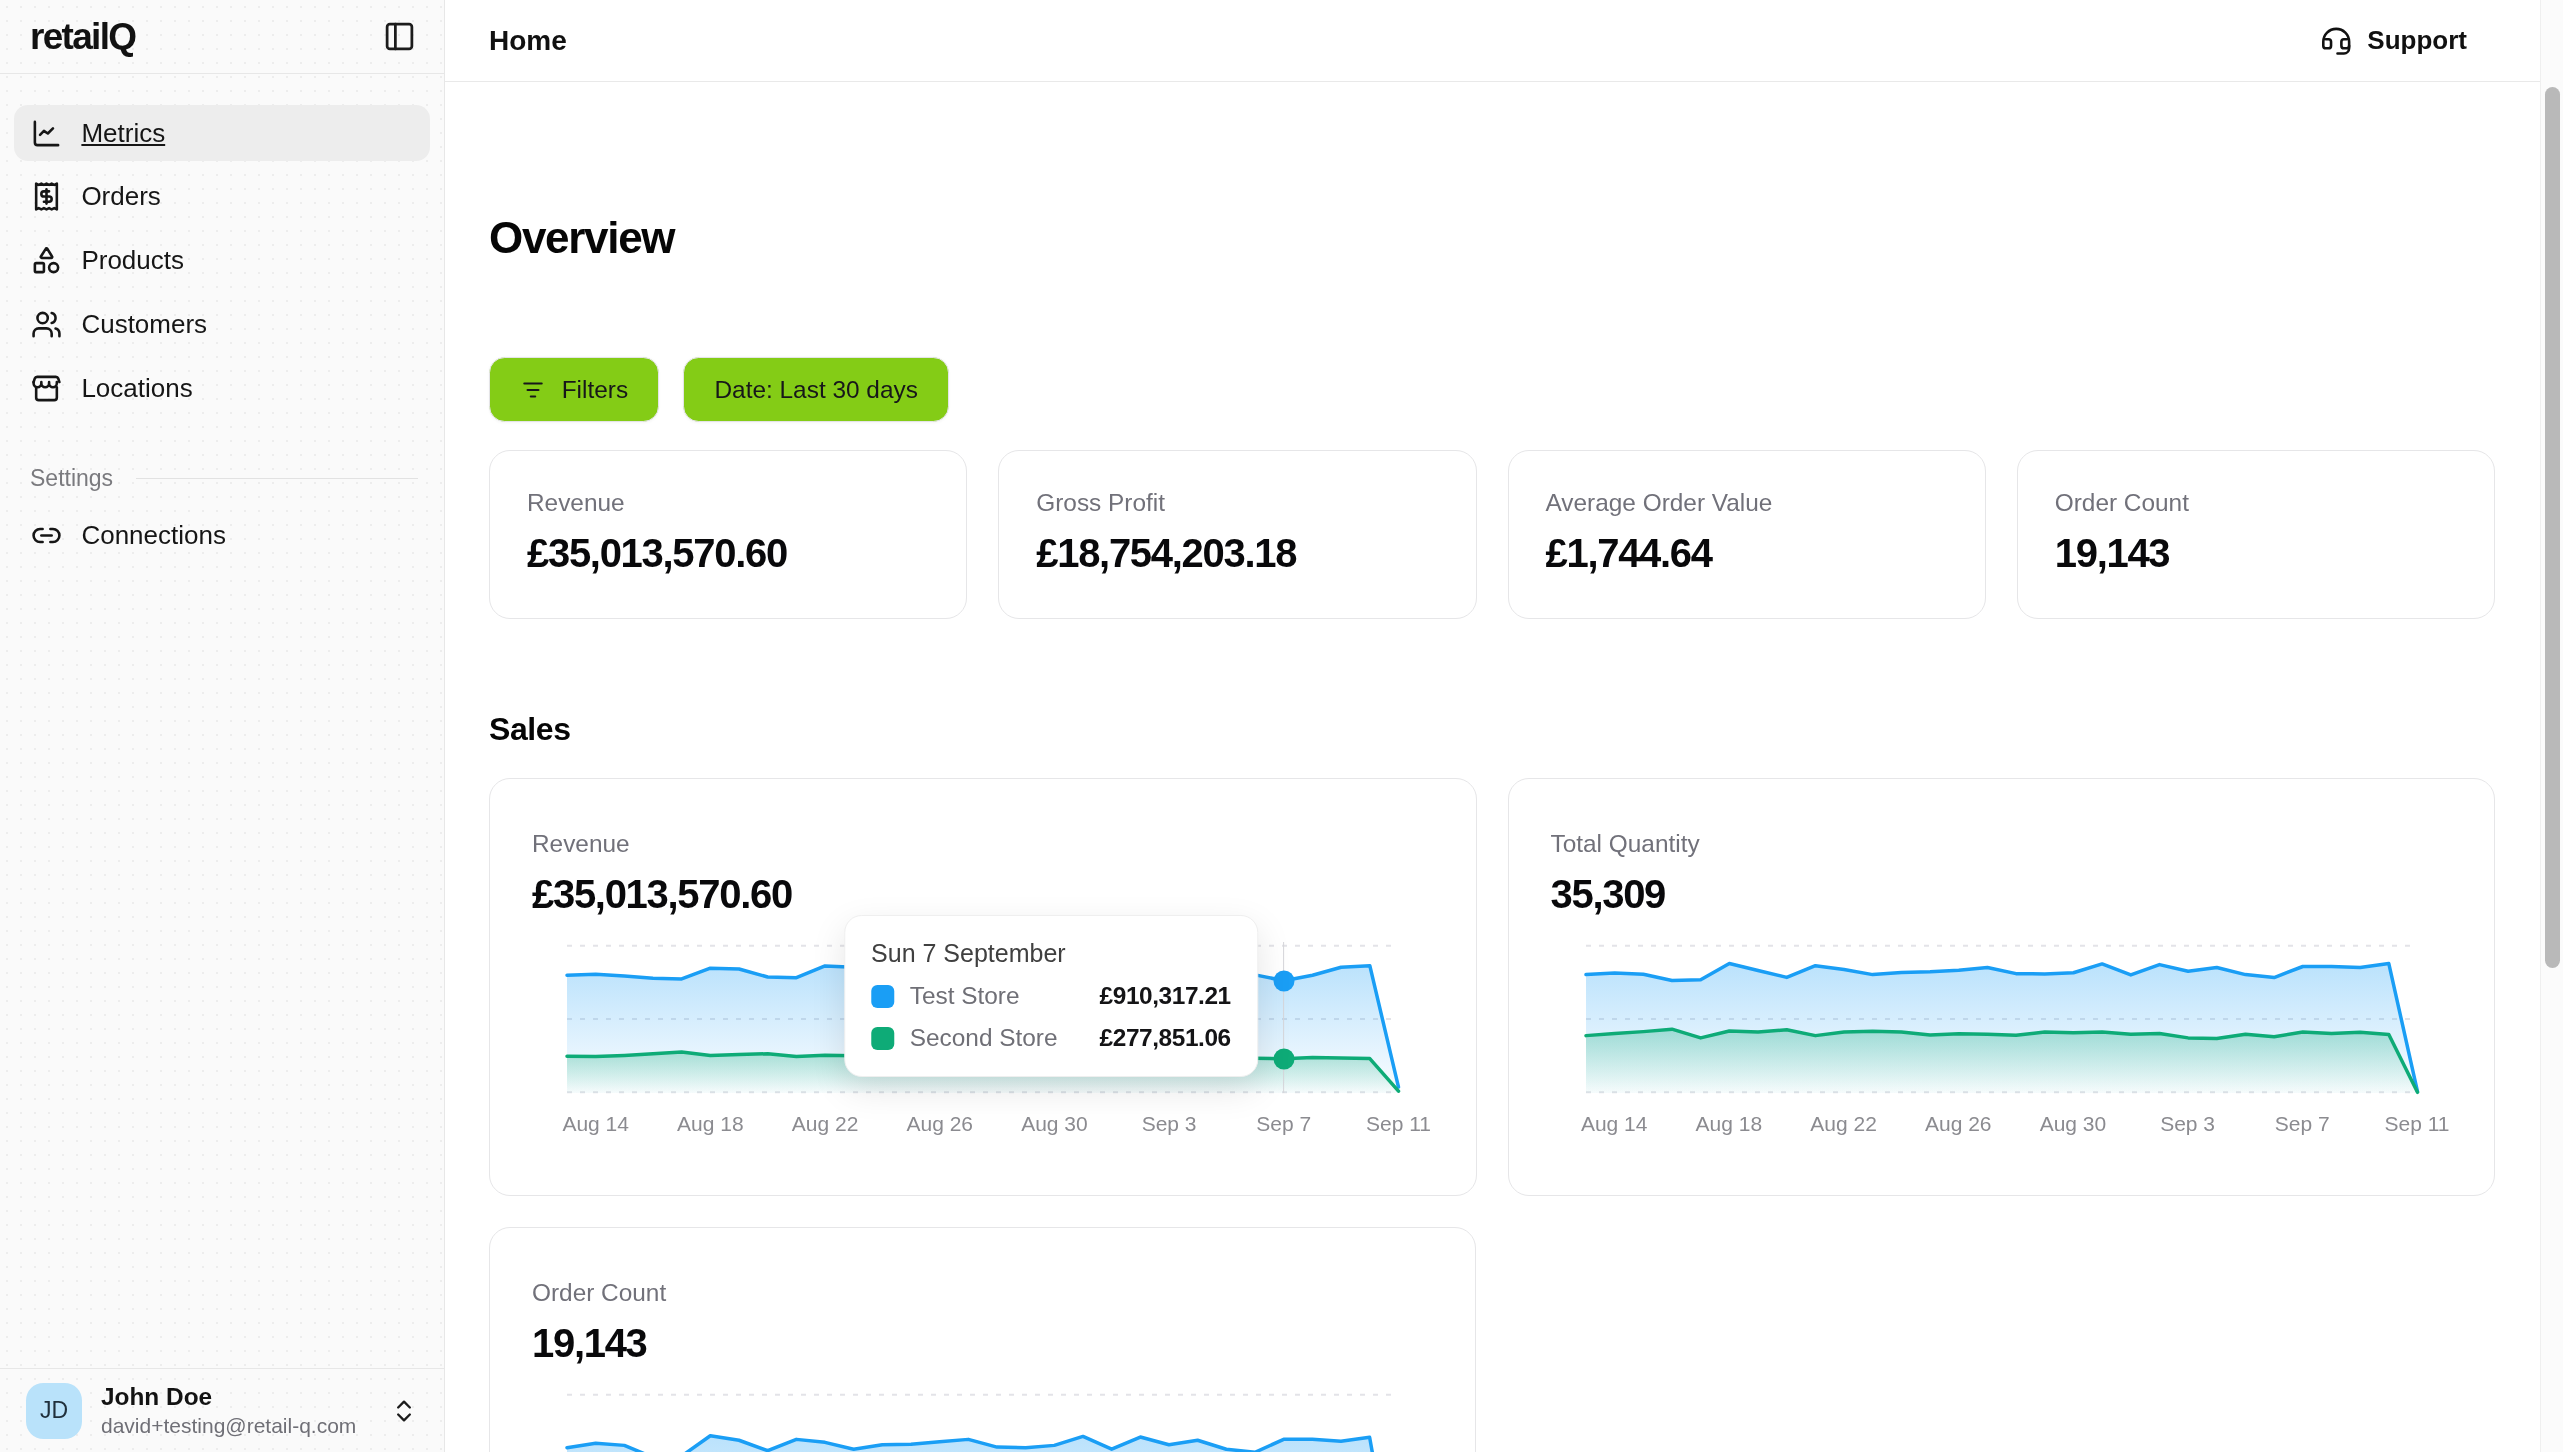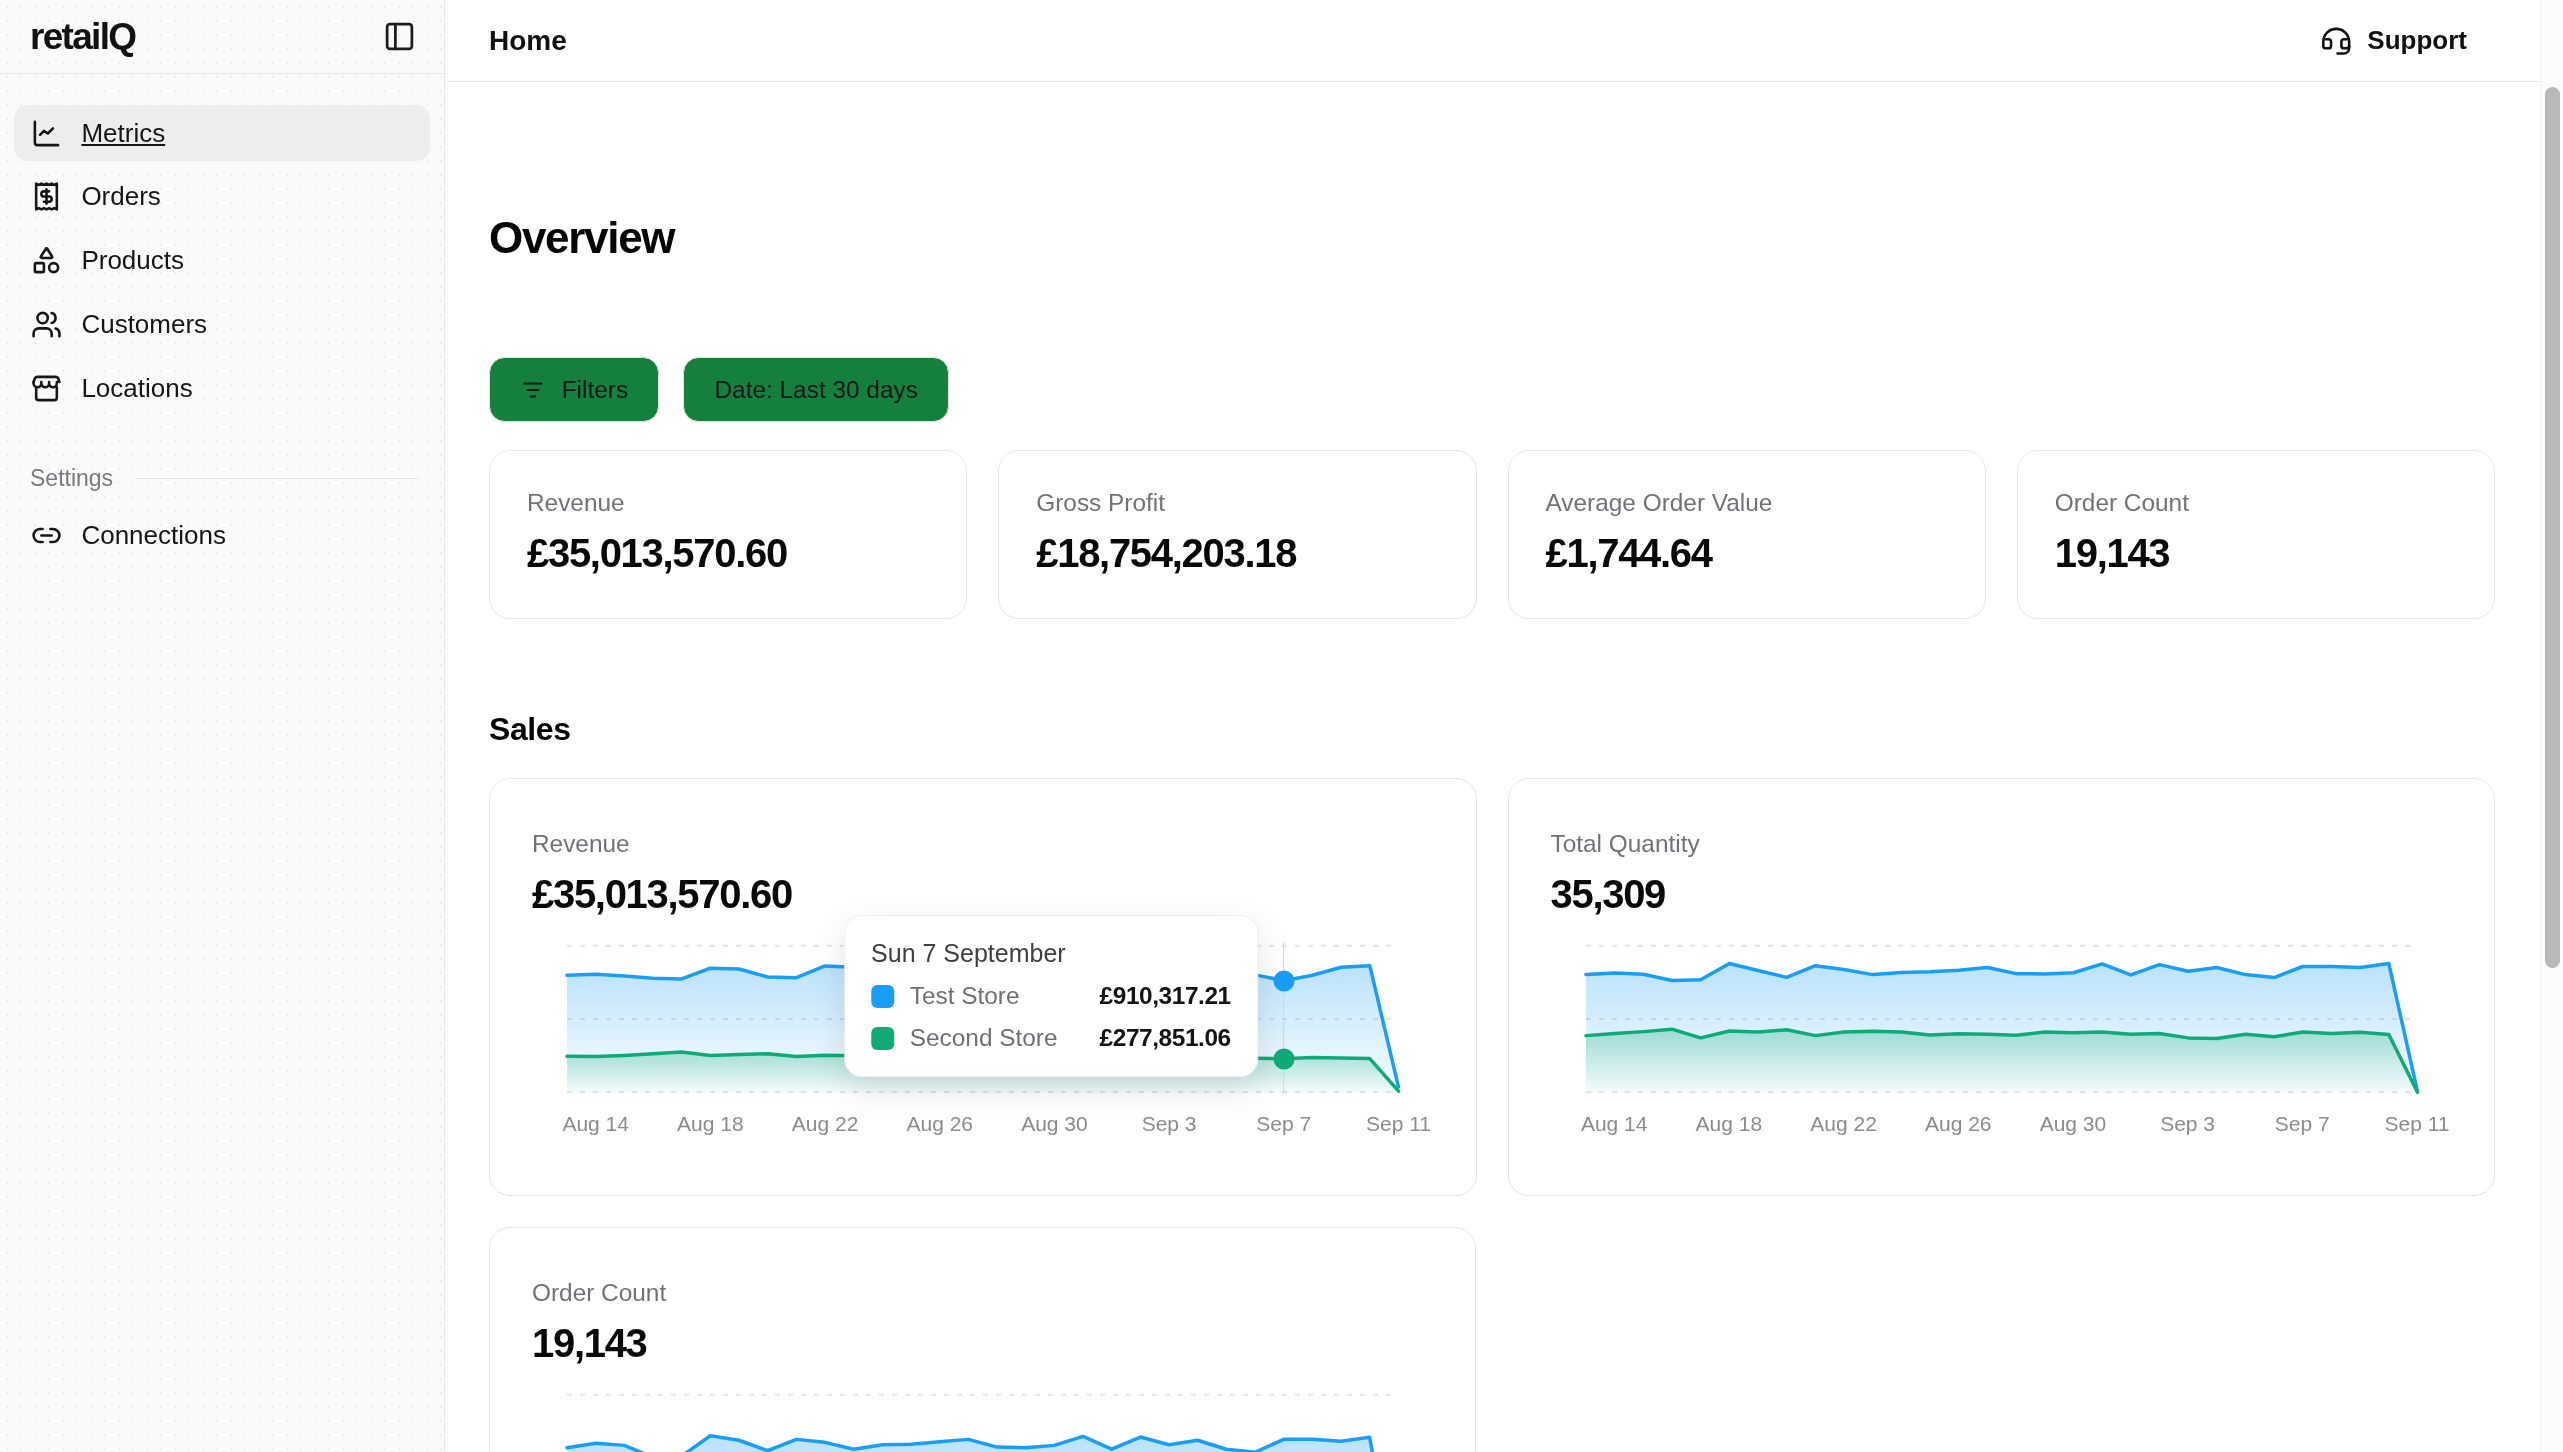--- a/index.html
+++ b/index.html
@@ -59,21 +59,21 @@
   }
   .topbar-title { font-size:28px; font-weight:600; color:#111; }
   .support-btn { display:flex; align-items:center; gap:14px; font-size:26px; font-weight:600; color:#111; cursor:pointer; }
   .support-btn svg { width:31px; height:31px; }
 
   .content { flex:1; overflow:hidden; padding:0 68px 0 44px; }
   .page-title { margin-top:131px; font-size:44px; font-weight:700; letter-spacing:-1.3px; color:#060606; }
   .filter-row { margin-top:94px; display:flex; gap:24.4px; }
   .btn {
     display:flex; align-items:center; gap:15.7px; height:65px; padding:0 30px;
-    border:0.9px solid #e4e4e7; border-radius:15.7px; background:#15803d;
+    border:0.9px solid #e4e4e7; border-radius:15.7px; background:#84cc16;
     font-size:24.4px; font-weight:500; color:#17171a; cursor:pointer;
     box-shadow:0 0.9px 2.6px rgba(0,0,0,0.04);
   }
   .btn svg { width:26px; height:26px; }
 
   .metric-grid { margin-top:28px; display:grid; grid-template-columns:repeat(4,1fr); gap:31px; }
   .metric-card {
     border:0.9px solid #e6e6e8; border-radius:21px; background:#fff;
     height:169px; padding:38px 37px;
   }
@@ -183,20 +183,31 @@
       <div class="nav-item">
         <svg viewBox="0 0 24 24" fill="none" stroke="currentColor" stroke-width="2" stroke-linecap="round" stroke-linejoin="round">
             <path d="M9 17H7A5 5 0 0 1 7 7h2"></path>
             <path d="M15 7h2a5 5 0 1 1 0 10h-2"></path>
             <line x1="8" y1="12" x2="16" y2="12"></line>
           </svg>
         <span class="nav-label">Connections</span>
       </div>
     </nav>
 
+    <div class="side-user">
+      <div class="avatar">JD</div>
+      <div class="user-meta">
+        <div class="user-name">John Doe</div>
+        <div class="user-email">david+testing@retail-q.com</div>
+      </div>
+      <svg class="user-caret" width="28" height="28" viewBox="0 0 24 24" fill="none" stroke="currentColor" stroke-width="2" stroke-linecap="round" stroke-linejoin="round">
+          <path d="m7 15 5 5 5-5"></path>
+          <path d="m7 9 5-5 5 5"></path>
+        </svg>
+    </div>
   </aside>
 
   <div class="main">
     <header class="topbar">
       <div class="topbar-title">Home</div>
       <div class="support-btn">
         <svg viewBox="0 0 24 24" fill="none" stroke="currentColor" stroke-width="2" stroke-linecap="round" stroke-linejoin="round">
             <path d="M3 11h2a2 2 0 0 1 2 2v3a2 2 0 0 1-2 2H3a2 2 0 0 1-2-2v-3a10 10 0 0 1 20 0v3a2 2 0 0 1-2 2h-2a2 2 0 0 1-2-2v-3a2 2 0 0 1 2-2h2"></path>
             <path d="M21 16v2a4 4 0 0 1-4 4h-5"></path>
           </svg>

